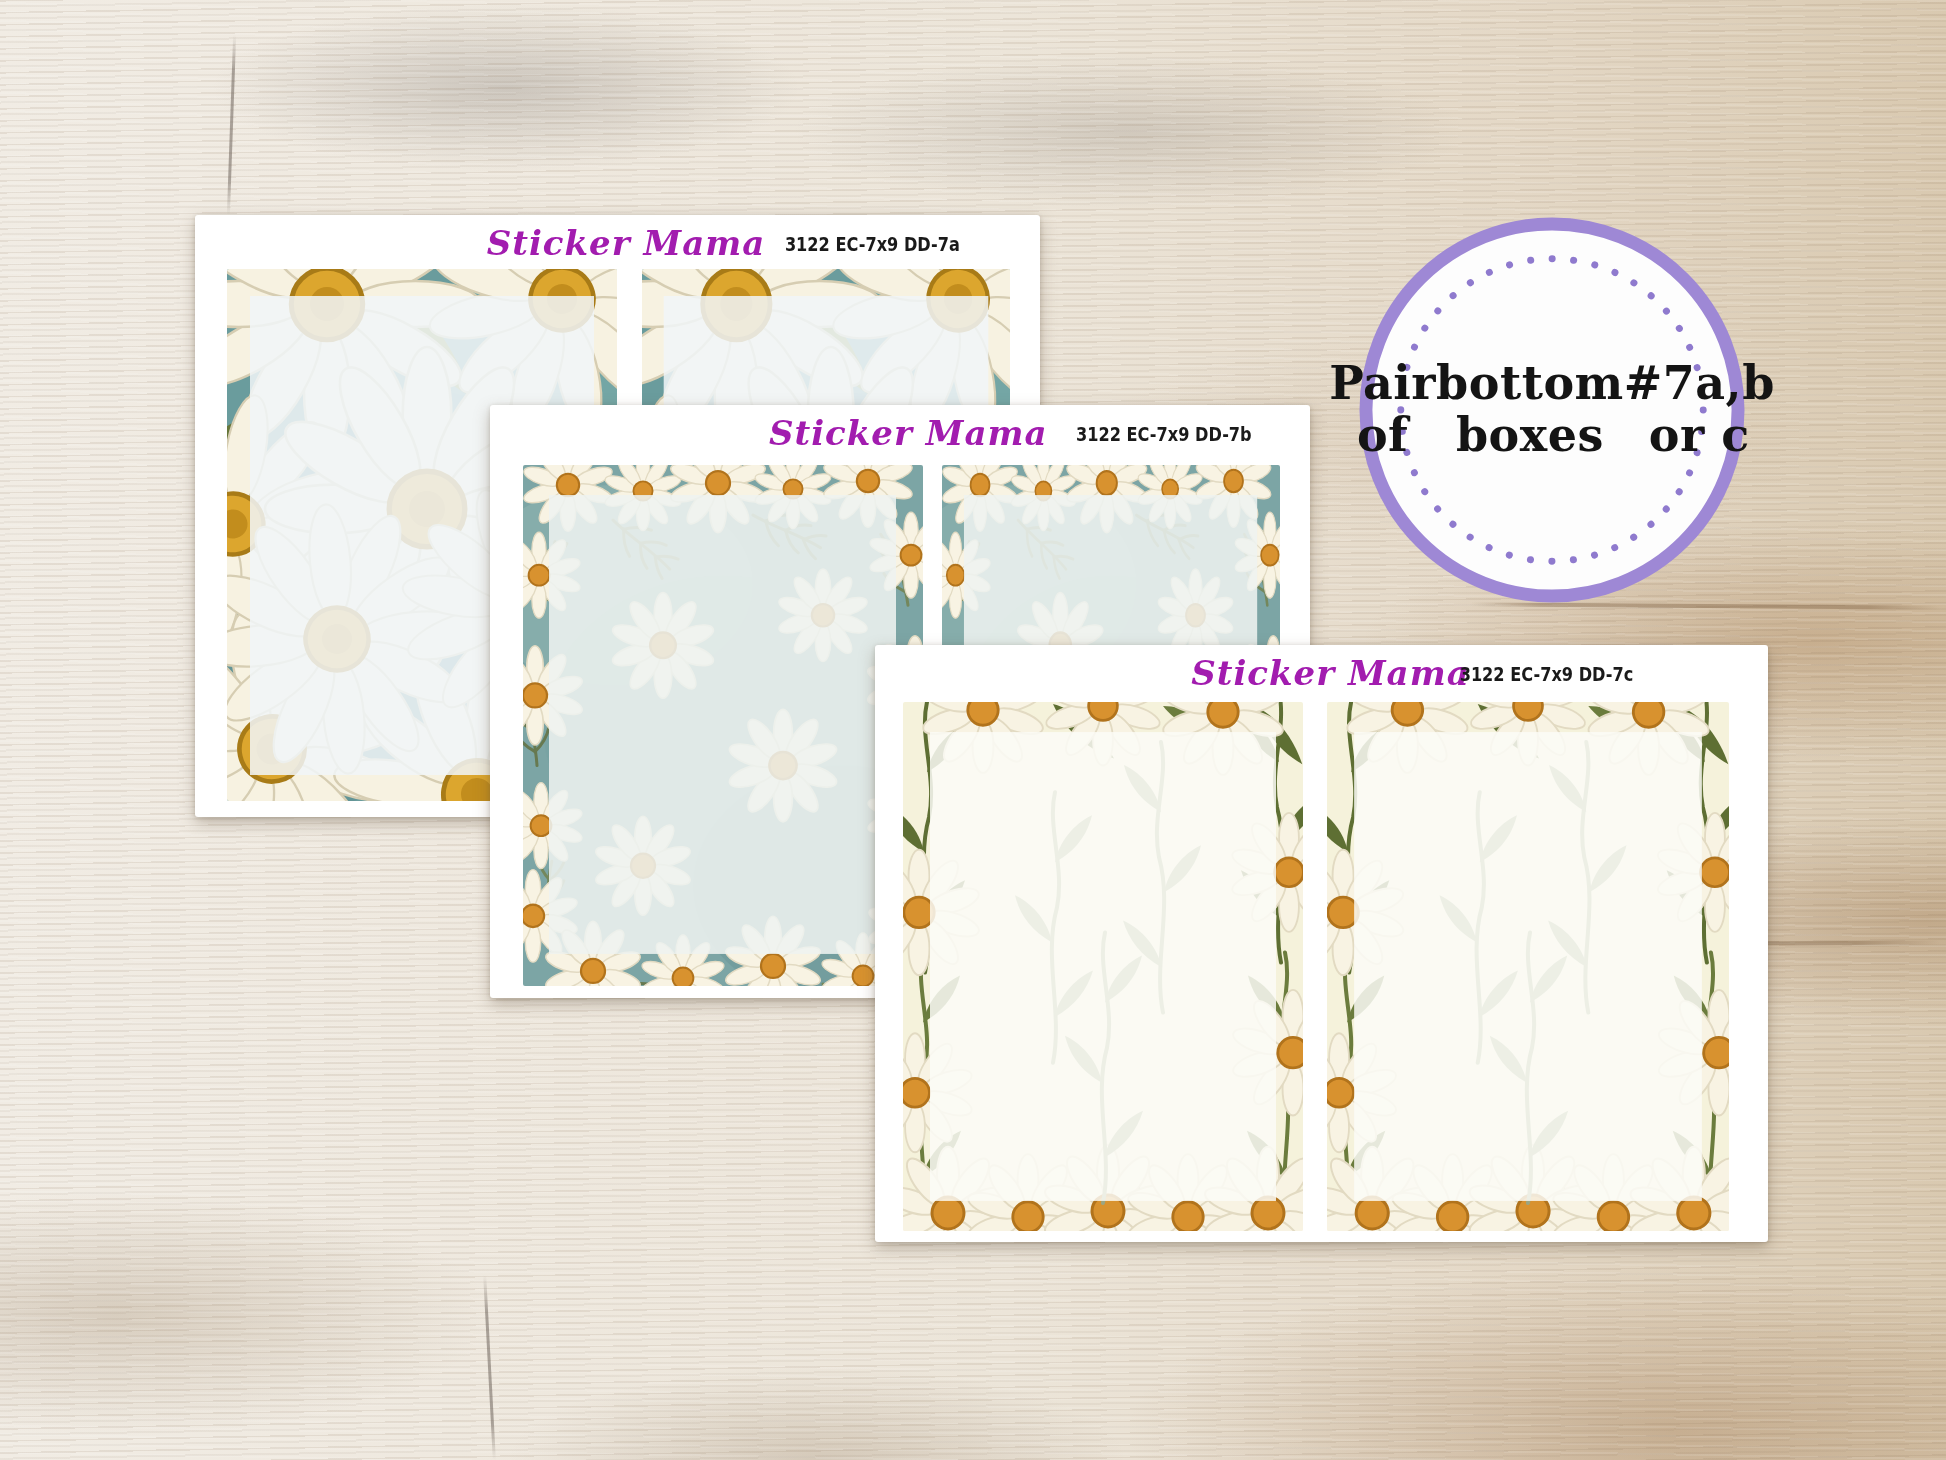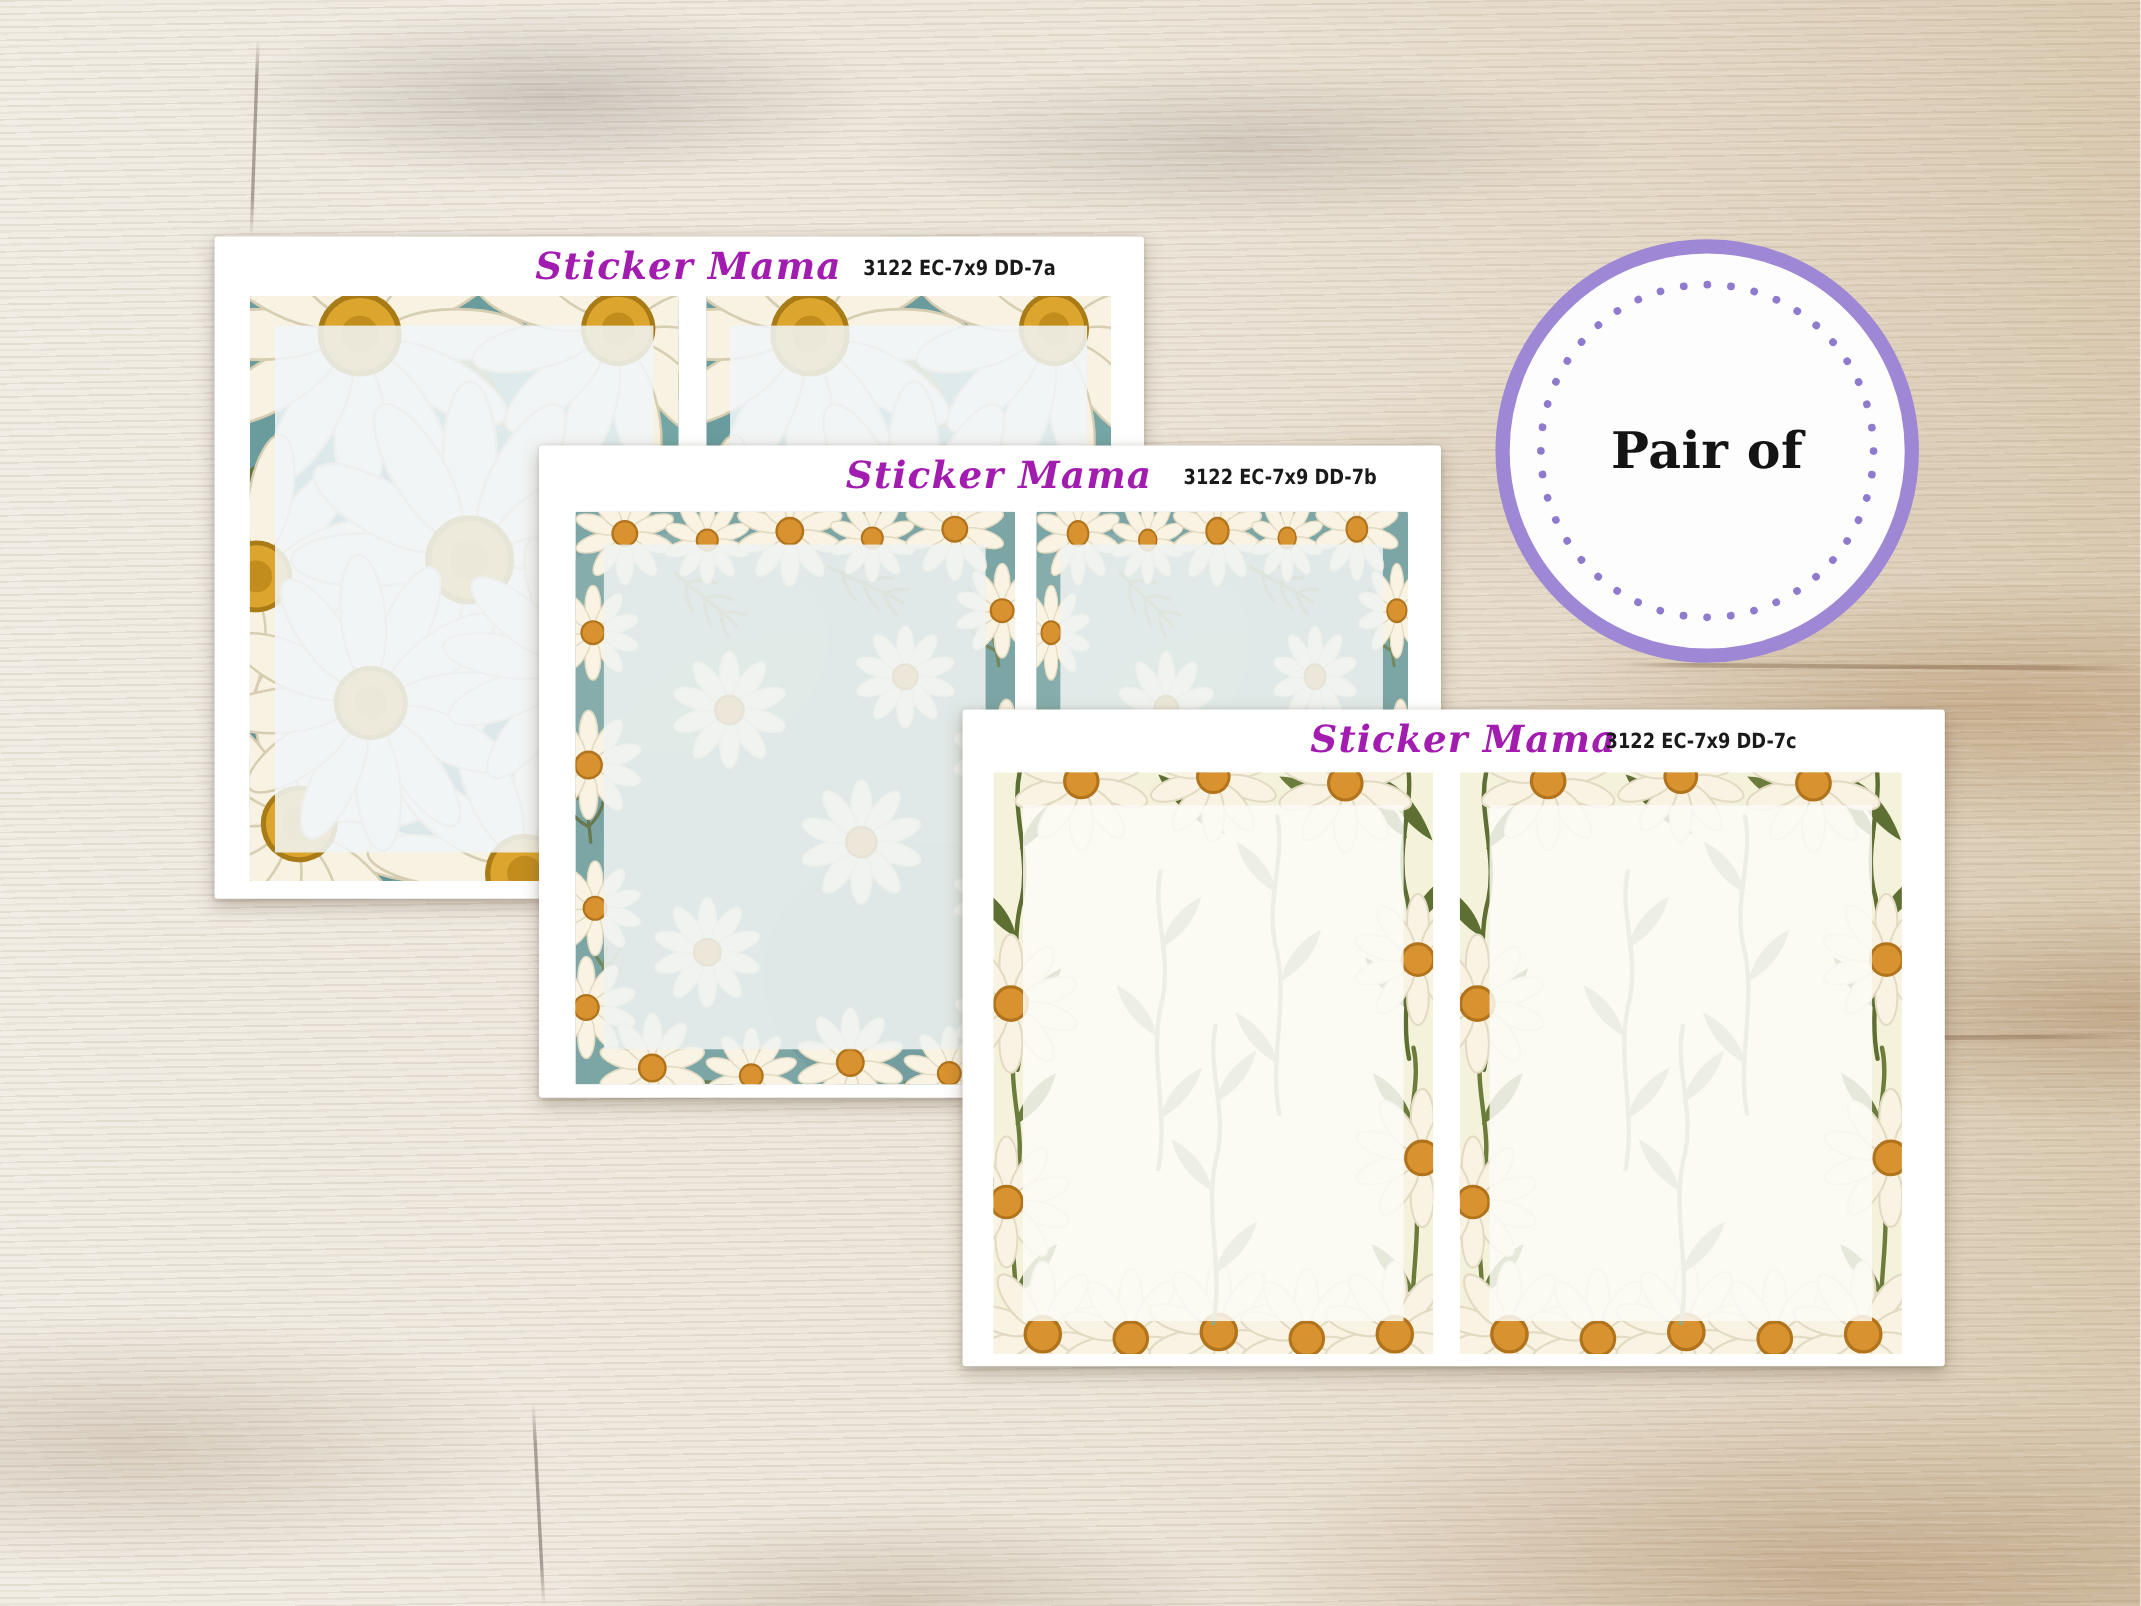--- a/index.html
+++ b/index.html
@@ -300,15 +300,17 @@
     </div>
   </section>
 
   <div class="badge">
     <svg viewBox="0 0 390 390">
       <circle cx="195" cy="195" r="187" fill="#fdfdfd" stroke="#9e88d5" stroke-width="13"></circle>
       <circle cx="195" cy="195" r="152" fill="none" stroke="#8f7ace" stroke-width="7" stroke-dasharray="0.1 21.6" stroke-linecap="round"></circle>
     </svg>
     <div class="badge-lines">
       <div>Pair of</div>
+      <div>bottom boxes</div>
+      <div>#7a,b or c</div>
     </div>
   </div>
 </div>
 
 </body></html>

